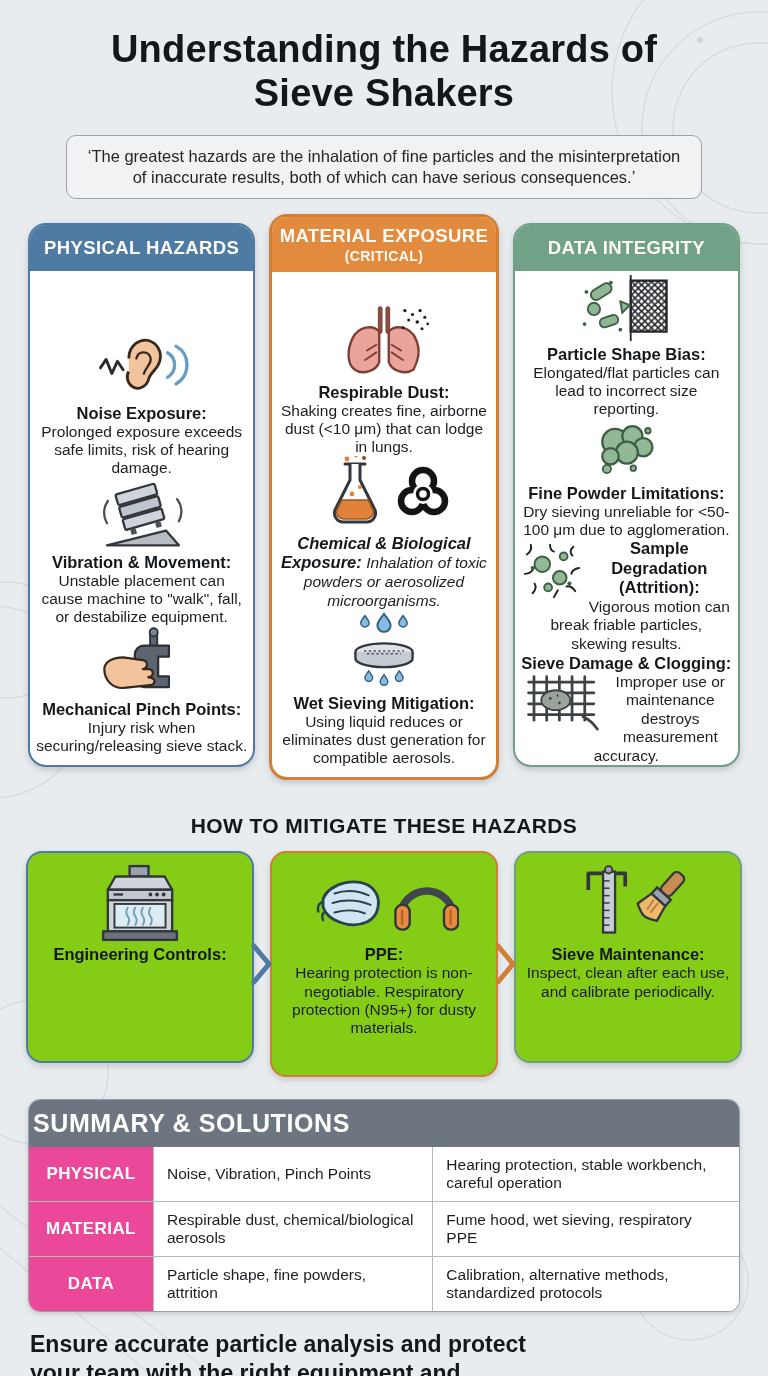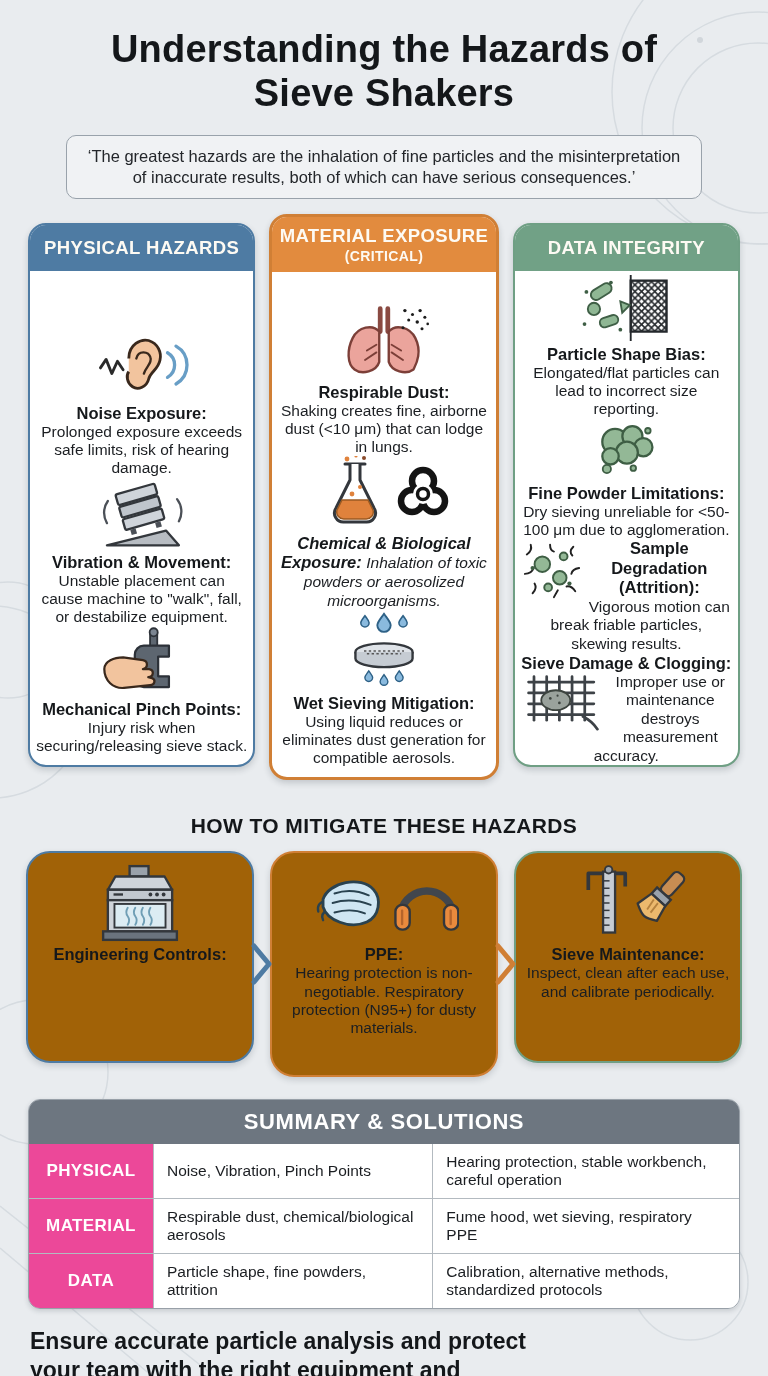--- a/index.html
+++ b/index.html
@@ -44,32 +44,32 @@
   .b{font-size:15.5px;display:block;}
   .item-inline .t,.item-inline .b{display:inline;font-style:italic;}
   .fl{float:left;margin:0 4px 0 0;display:block;}
   .flow{overflow:visible;}
   .clr::after{content:"";display:block;clear:both;}
 
   
   .mit-heading{margin-top:34px;text-align:center;font-size:21px;font-weight:800;letter-spacing:.4px;color:#14171a;}
   .mit-row{margin:13px 26px 0;display:flex;align-items:flex-start;}
   .mbox{
-    background:#a16207;border-radius:24px;flex:1;padding:10px 10px 12px;text-align:center;
+    background:#84cc16;border-radius:16px;flex:1;padding:10px 10px 12px;text-align:center;
     line-height:1.17;box-shadow:0 3px 6px rgba(40,50,60,.18);
   }
   .mbox .icon{margin-bottom:2px;}
   .m1{border:2.5px solid #4e7ba3;height:186px;}
   .m2{border:2.5px solid #d07f35;height:200px;}
   .m3{border:2.5px solid #6f9f84;height:186px;}
   .chev{align-self:center;margin:0 -4px;z-index:2;}
 
   
   .sumwrap{margin:22px 28px 0;border-radius:12px;overflow:hidden;border:1px solid #98a0a8;box-shadow:0 2px 5px rgba(40,50,60,.18);}
-  .sumhead{background:#6d7680;color:#fff;font-weight:bold;font-size:22px;text-align:center;padding:9px 4px;letter-spacing:.6px;}
+  .sumhead{background:#6d7680;color:#fff;font-weight:bold;font-size:25px;padding:9px 4px;letter-spacing:.6px;}
   .sumgrid{display:grid;grid-template-columns:124px 1.02fr 1.12fr;gap:1px;background:#b3bac0;}
   .cell{background:#fff;display:flex;align-items:center;padding:7px 13px;font-size:15.5px;line-height:1.2;min-height:40px;}
   .lab{background:#ec4899;color:#fff;font-weight:bold;font-size:17px;justify-content:center;letter-spacing:.4px;text-align:center;}
 
   
   .footer{margin:18px 30px 0;}
   .f-head{font-size:23px;font-weight:800;max-width:505px;line-height:1.26;color:#14171a;}
 </style>
 </head>
 <body>

